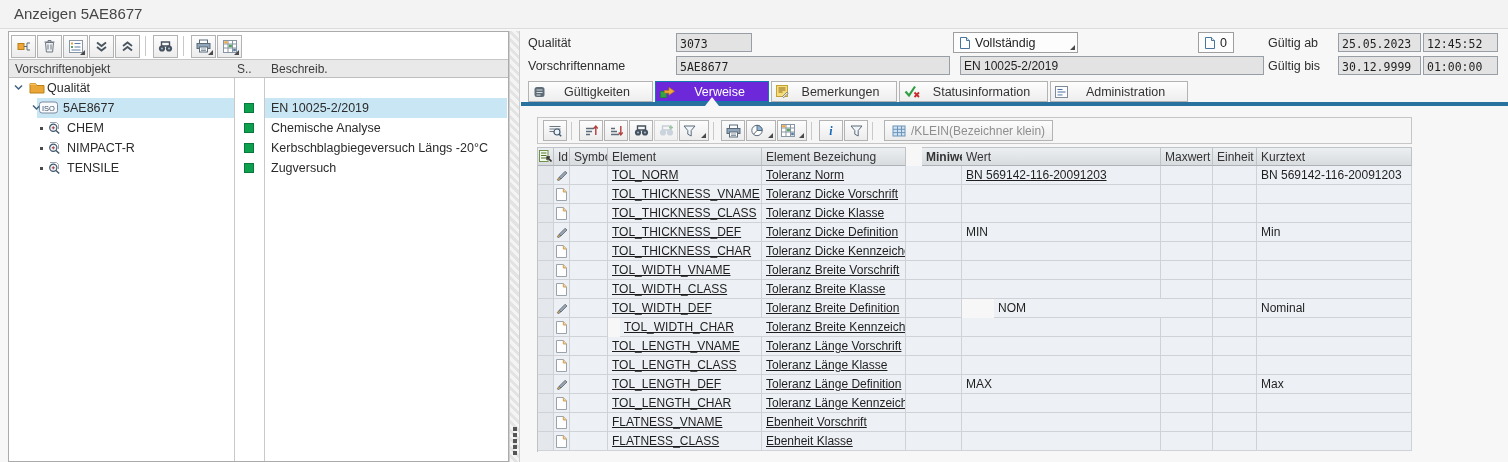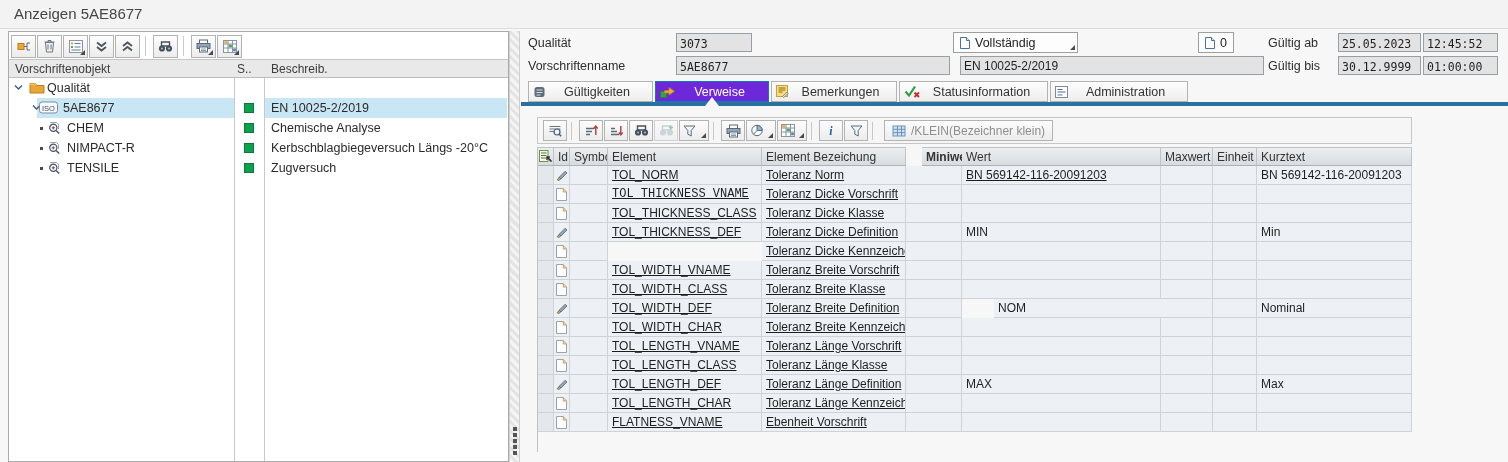--- a/index.html
+++ b/index.html
@@ -501,21 +501,21 @@
         </div>
         <div class="grow" style="top: 19px;">
           <div class="gcell gselcell" style="left: 0px; width: 16px;"></div>
           <div class="gcell" style="left: 16px; width: 16px; padding: 3px 0px 0px 2px;"><span class="ic">
               <svg width="11" height="13" viewBox="0 0 11 13">
                 <path d="M0.5 0.5h6.8L10.5 4v8.5H0.5z" fill="#fefefe" stroke="#9aa3ac"></path>
                 <path d="M7.3 0.5V4h3.2" fill="#f4cf92" stroke="#cb9f58"></path>
               </svg>
             </span></div>
           <div class="gcell" style="left: 32px; width: 38px;"></div>
-          <div class="gcell" style="left: 70px; width: 154px; font-family: Liberation Mono, monospace;"><span class="lnk">TOL_THICKNESS_VNAME</span></div>
+          <div class="gcell" style="left: 70px; width: 154px;"><span class="lnk">TOL_THICKNESS_VNAME</span></div>
           <div class="gcell" style="left: 224px; width: 144px;"><span class="lnk">Toleranz Dicke Vorschrift</span></div>
           <div class="gcell" style="left: 368px; width: 56px;"></div>
           <div class="gcell" style="left: 424px; width: 199px;"></div>
           <div class="gcell" style="left: 623px; width: 52px;"></div>
           <div class="gcell" style="left: 675px; width: 44px;"></div>
           <div class="gcell" style="left: 719px; width: 155px;"></div>
         </div>
         <div class="grow" style="top: 38px;">
           <div class="gcell gselcell" style="left: 0px; width: 16px;"></div>
           <div class="gcell" style="left: 16px; width: 16px; padding: 3px 0px 0px 2px;"><span class="ic">
@@ -552,20 +552,21 @@
         </div>
         <div class="grow" style="top: 76px;">
           <div class="gcell gselcell" style="left: 0px; width: 16px;"></div>
           <div class="gcell" style="left: 16px; width: 16px; padding: 3px 0px 0px 2px;"><span class="ic">
               <svg width="11" height="13" viewBox="0 0 11 13">
                 <path d="M0.5 0.5h6.8L10.5 4v8.5H0.5z" fill="#fefefe" stroke="#9aa3ac"></path>
                 <path d="M7.3 0.5V4h3.2" fill="#f4cf92" stroke="#cb9f58"></path>
               </svg>
             </span></div>
           <div class="gcell" style="left: 32px; width: 38px;"></div>
+          <div class="gcell" style="left: 70px; width: 154px;"><span class="lnk">TOL_THICKNESS_CHAR</span></div>
           <div class="gcell" style="left: 224px; width: 144px;"><span class="lnk">Toleranz Dicke Kennzeichen</span></div>
           <div class="gcell" style="left: 368px; width: 56px;"></div>
           <div class="gcell" style="left: 424px; width: 199px;"></div>
           <div class="gcell" style="left: 623px; width: 52px;"></div>
           <div class="gcell" style="left: 675px; width: 44px;"></div>
           <div class="gcell" style="left: 719px; width: 155px;"></div>
         </div>
         <div class="grow" style="top: 95px;">
           <div class="gcell gselcell" style="left: 0px; width: 16px;"></div>
           <div class="gcell" style="left: 16px; width: 16px; padding: 3px 0px 0px 2px;"><span class="ic">
@@ -619,21 +620,21 @@
         </div>
         <div class="grow" style="top: 152px;">
           <div class="gcell gselcell" style="left: 0px; width: 16px;"></div>
           <div class="gcell" style="left: 16px; width: 16px; padding: 3px 0px 0px 2px;"><span class="ic">
               <svg width="11" height="13" viewBox="0 0 11 13">
                 <path d="M0.5 0.5h6.8L10.5 4v8.5H0.5z" fill="#fefefe" stroke="#9aa3ac"></path>
                 <path d="M7.3 0.5V4h3.2" fill="#f4cf92" stroke="#cb9f58"></path>
               </svg>
             </span></div>
           <div class="gcell" style="left: 32px; width: 38px;"></div>
-          <div class="gcell" style="left: 70px; width: 154px;"><span class="lnk">TOL_WIDTH_CHAR</span></div>
+          <div class="gcell" style="left: 82px; width: 154px;"><span class="lnk">TOL_WIDTH_CHAR</span></div>
           <div class="gcell" style="left: 224px; width: 144px;"><span class="lnk">Toleranz Breite Kennzeichen</span></div>
           <div class="gcell" style="left: 368px; width: 56px;"></div>
           <div class="gcell" style="left: 424px; width: 199px;"></div>
           <div class="gcell" style="left: 623px; width: 52px;"></div>
           <div class="gcell" style="left: 675px; width: 44px;"></div>
           <div class="gcell" style="left: 719px; width: 155px;"></div>
         </div>
         <div class="grow" style="top: 171px;">
           <div class="gcell gselcell" style="left: 0px; width: 16px;"></div>
           <div class="gcell" style="left: 16px; width: 16px; padding: 3px 0px 0px 2px;"><span class="ic">
@@ -712,15 +713,32 @@
             </span></div>
           <div class="gcell" style="left: 32px; width: 38px;"></div>
           <div class="gcell" style="left: 70px; width: 154px;"><span class="lnk">FLATNESS_VNAME</span></div>
           <div class="gcell" style="left: 224px; width: 144px;"><span class="lnk">Ebenheit Vorschrift</span></div>
           <div class="gcell" style="left: 368px; width: 56px;"></div>
           <div class="gcell" style="left: 424px; width: 199px;"></div>
           <div class="gcell" style="left: 623px; width: 52px;"></div>
           <div class="gcell" style="left: 675px; width: 44px;"></div>
           <div class="gcell" style="left: 719px; width: 155px;"></div>
         </div>
+        <div class="grow" style="top: 266px;">
+          <div class="gcell gselcell" style="left: 0px; width: 16px;"></div>
+          <div class="gcell" style="left: 16px; width: 16px; padding: 3px 0px 0px 2px;"><span class="ic">
+              <svg width="11" height="13" viewBox="0 0 11 13">
+                <path d="M0.5 0.5h6.8L10.5 4v8.5H0.5z" fill="#fefefe" stroke="#9aa3ac"></path>
+                <path d="M7.3 0.5V4h3.2" fill="#f4cf92" stroke="#cb9f58"></path>
+              </svg>
+            </span></div>
+          <div class="gcell" style="left: 32px; width: 38px;"></div>
+          <div class="gcell" style="left: 70px; width: 154px;"><span class="lnk">FLATNESS_CLASS</span></div>
+          <div class="gcell" style="left: 224px; width: 144px;"><span class="lnk">Ebenheit Klasse</span></div>
+          <div class="gcell" style="left: 368px; width: 56px;"></div>
+          <div class="gcell" style="left: 424px; width: 199px;"></div>
+          <div class="gcell" style="left: 623px; width: 52px;"></div>
+          <div class="gcell" style="left: 675px; width: 44px;"></div>
+          <div class="gcell" style="left: 719px; width: 155px;"></div>
+        </div>
       </div>
   </div>
 </div>
 
 </body></html>

